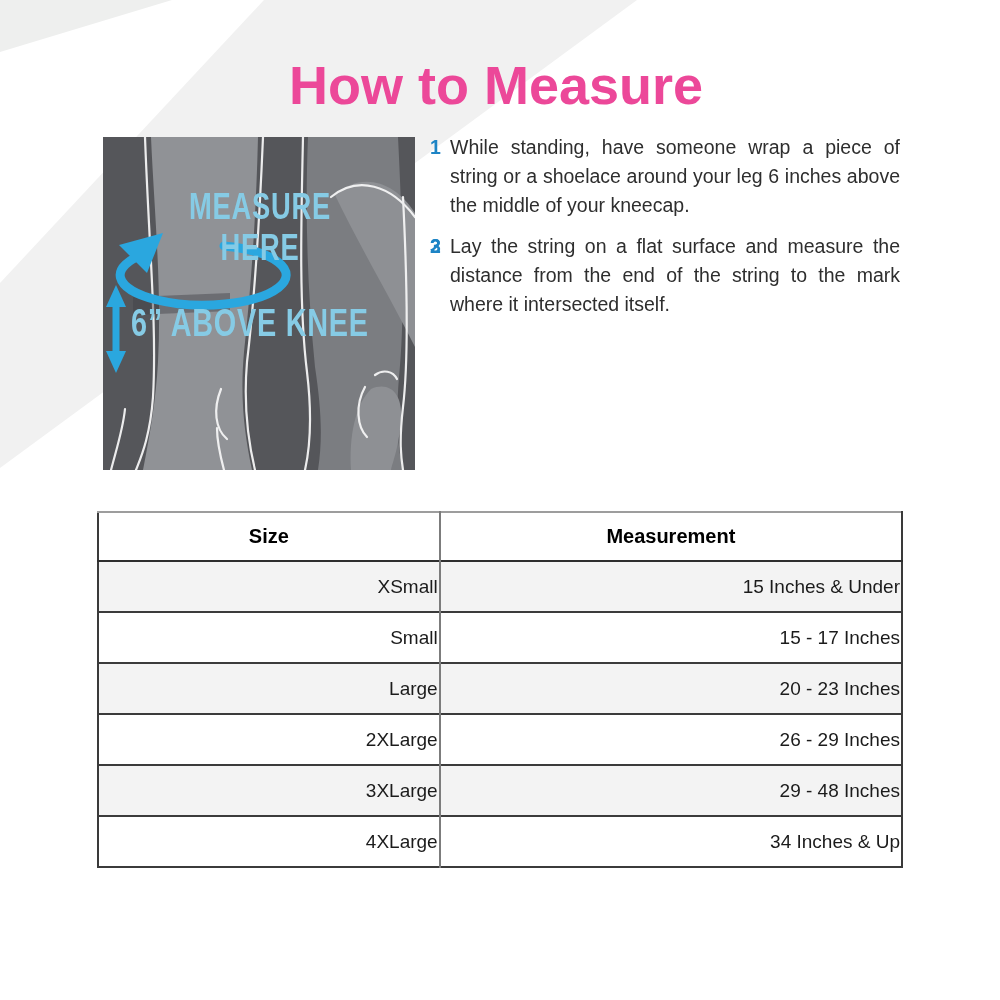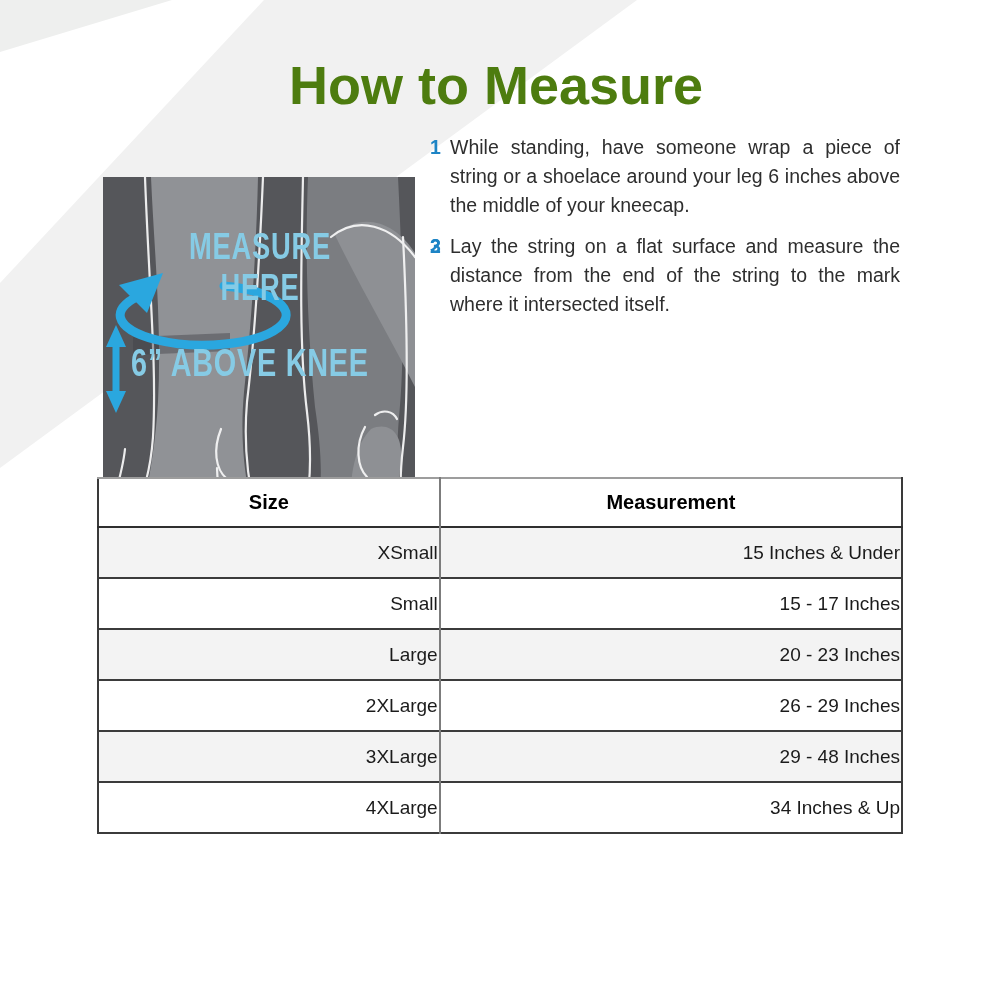--- a/index.html
+++ b/index.html
@@ -7,39 +7,39 @@
     width:1000px;height:1000px;position:relative;overflow:hidden;
     background:#ffffff;
     font-family:"Liberation Sans","DejaVu Sans",sans-serif;
     color:#2d2d2d;
   }
   
   .stripes{position:absolute;left:0;top:0;width:660px;height:480px;pointer-events:none;}
   
   .page-title{
     position:absolute;top:57px;left:0;width:992px;
-    text-align:center;font-size:54px;font-weight:bold;color:#4d7c0f;
+    text-align:center;font-size:54px;font-weight:bold;color:#ec4899;
     letter-spacing:0px;line-height:1.05;margin:0;
   }
   
-  .figure{position:absolute;left:103px;top:137px;width:312px;height:247px;margin-top:40px;}
+  .figure{position:absolute;left:103px;top:137px;width:312px;height:247px;}
   .figure svg{display:block;}
   
   .instructions{
     position:absolute;left:430px;top:133px;width:470px;
     font-size:19.5px;line-height:1.475;color:#2e2e2e;text-align:justify;
   }
   .intro{margin:0 0 17px 0;}
   .step{position:relative;padding-left:20px;margin:0 0 13px 0;}
   .step-num{
     position:absolute;left:0;top:0;font-weight:bold;color:#1d84c5;
   }
   
   .size-table{
-    position:absolute;left:97px;top:477px;width:806px;
+    position:absolute;left:97px;top:511px;width:806px;
     border-collapse:collapse;background:#ffffff;
     font-size:19px;color:#1b1b1b;table-layout:fixed;
   }
   .size-table{border:2px solid #3a3a3a;border-top:2px solid #9d9d9d;}
   .size-table col.c-size{width:42.5%;}
   .size-table col.c-meas{width:57.5%;}
   .size-table th{
     height:45px;font-size:20px;font-weight:bold;color:#000;
     text-align:center;vertical-align:middle;background:#ffffff;
   }

